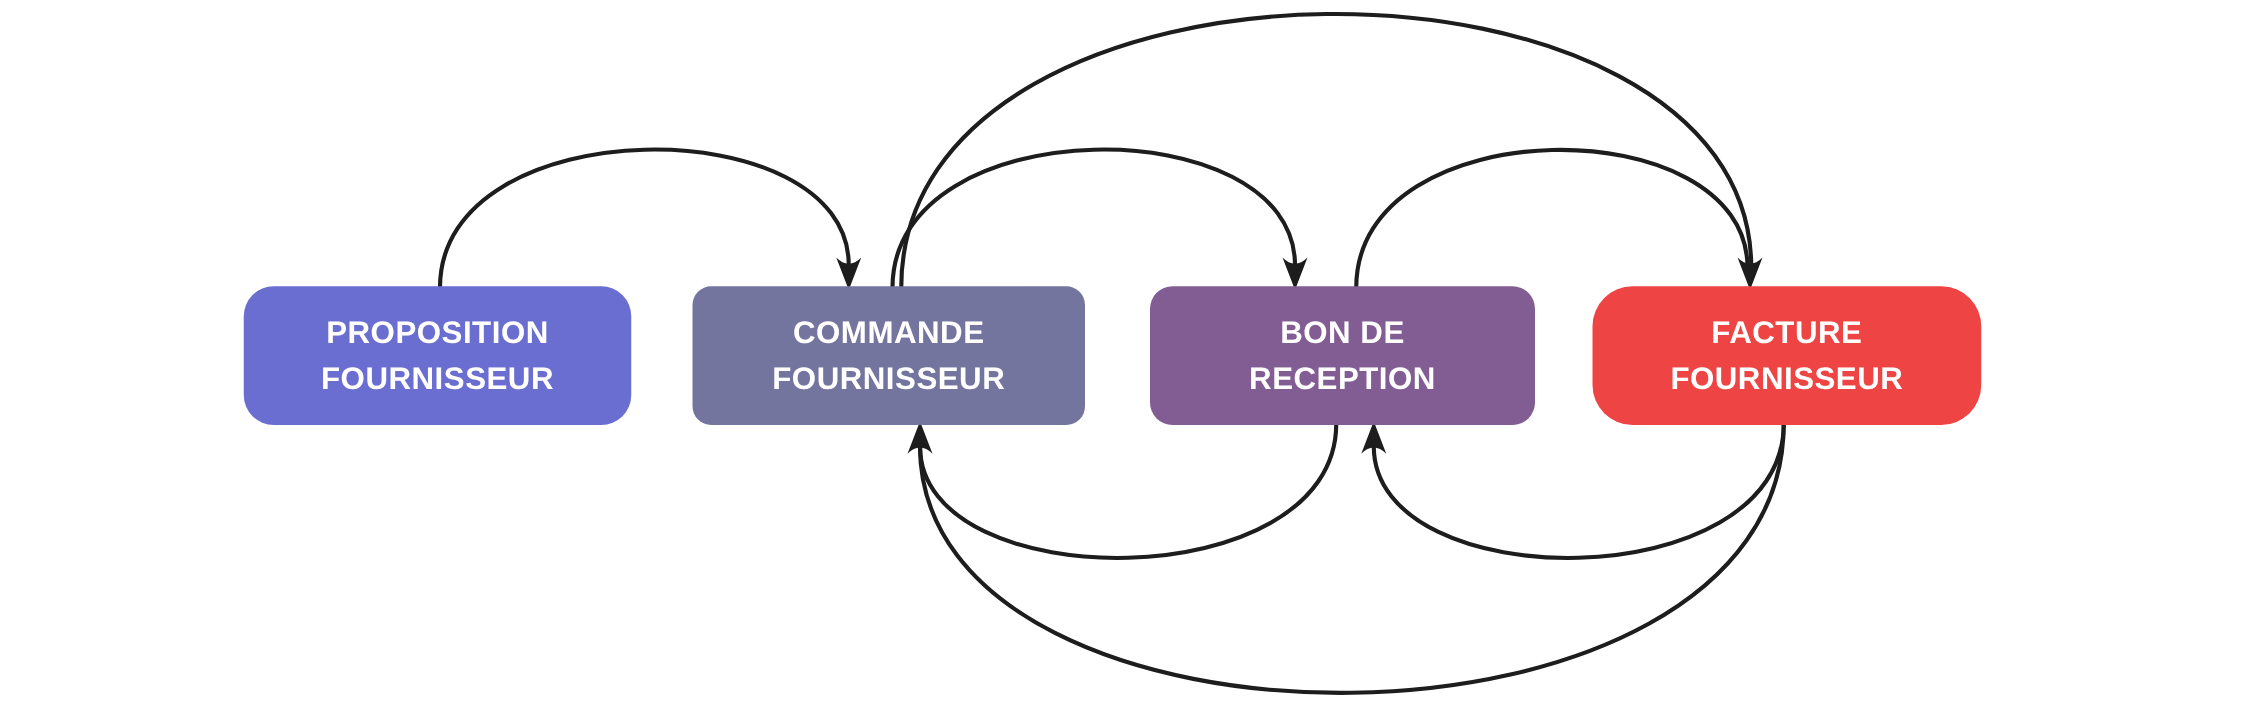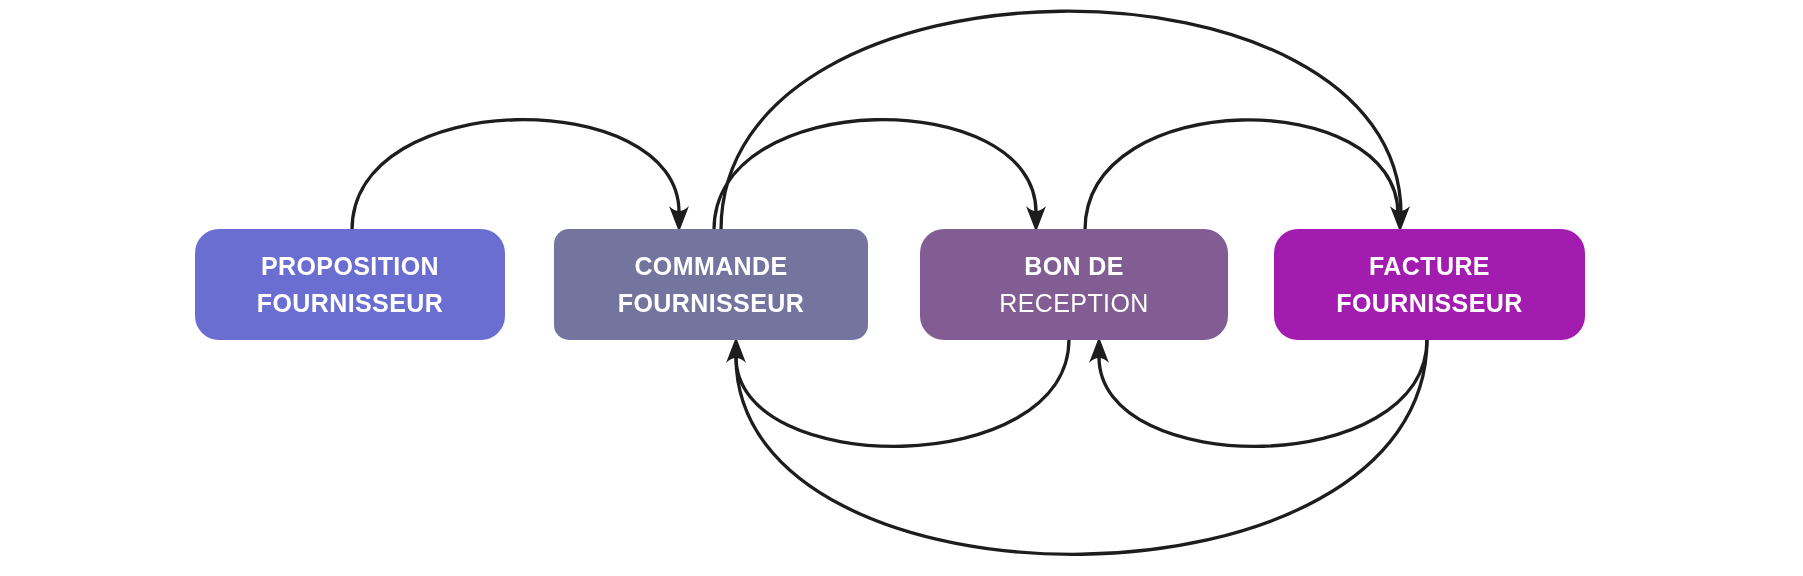--- a/index.html
+++ b/index.html
@@ -43,24 +43,24 @@
     flex-direction: column;
     align-items: center;
     justify-content: center;
     text-align: center;
     line-height: 37px;
     font-size: 25px;
     letter-spacing: 0.4px;
   }
   .node .l1 { font-weight: 700; }
   .node .l2 { font-weight: 700; }
-  .node .l2.bold { font-weight: 400; }
+  .node .l2.bold { font-weight: 700; }
   .node-1 { left: 195px;  width: 310px; }
   .node-2 { left: 554px;  width: 314px; border-radius: 15px; }
-  .node-3 { left: 920px;  width: 308px; }
+  .node-3 { left: 920px;  width: 308px; border-radius: 18px; }
   .node-4 { left: 1274px; width: 311px; }
 </style>
 </head>
 <body>
 
 <div class="canvas">
 
   <svg class="edges" viewBox="0 0 1803 576" aria-hidden="true">
 
     <path class="edge" d="M 352 230 C 352 86, 679 86, 679 212" stroke="#1d1d1d"></path>
@@ -88,18 +88,18 @@
   <div class="node node-2" style="background: rgb(116, 117, 159);">
     <span class="l1">COMMANDE</span>
     <span class="l2">FOURNISSEUR</span>
   </div>
 
   <div class="node node-3" style="background: rgb(130, 93, 147);">
     <span class="l1">BON DE</span>
     <span class="l2 bold">RECEPTION</span>
   </div>
 
-  <div class="node node-4" style="background: #a21caf;">
+  <div class="node node-4" style="background: #ef4444; border-radius: 32px;">
     <span class="l1">FACTURE</span>
     <span class="l2">FOURNISSEUR</span>
   </div>
 
 </div>
 
 </body></html>

